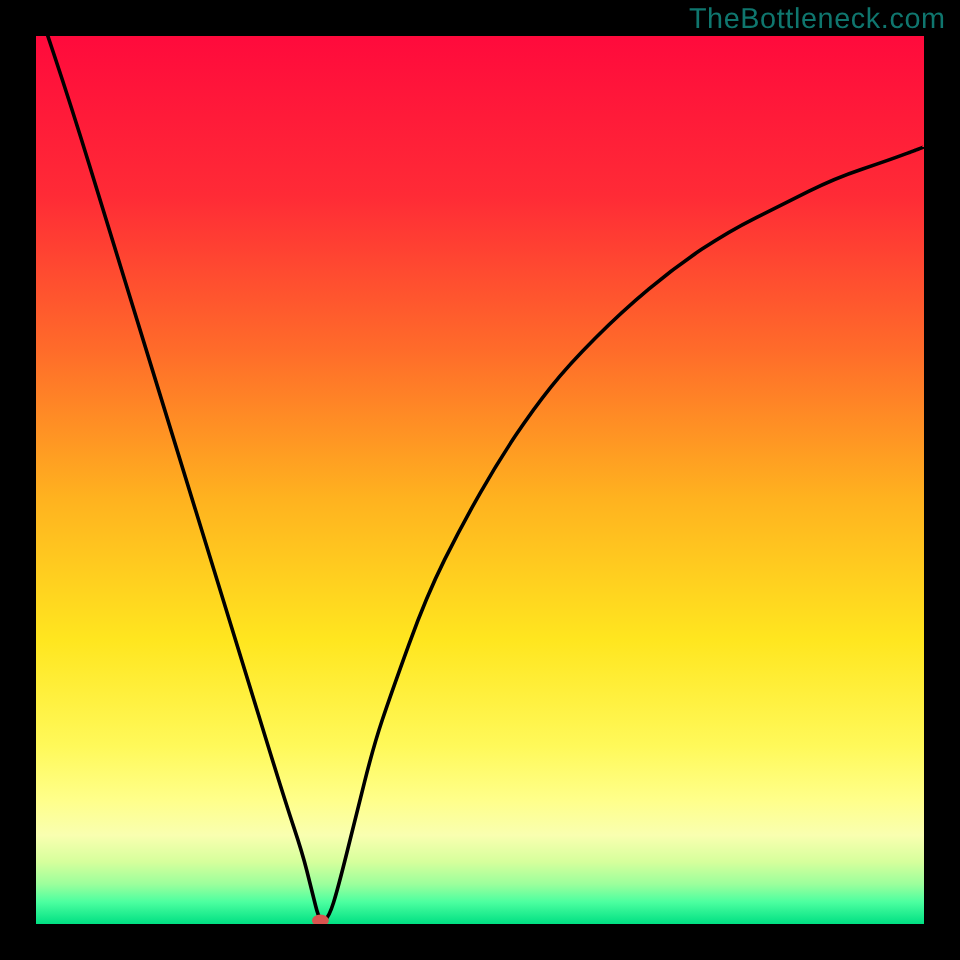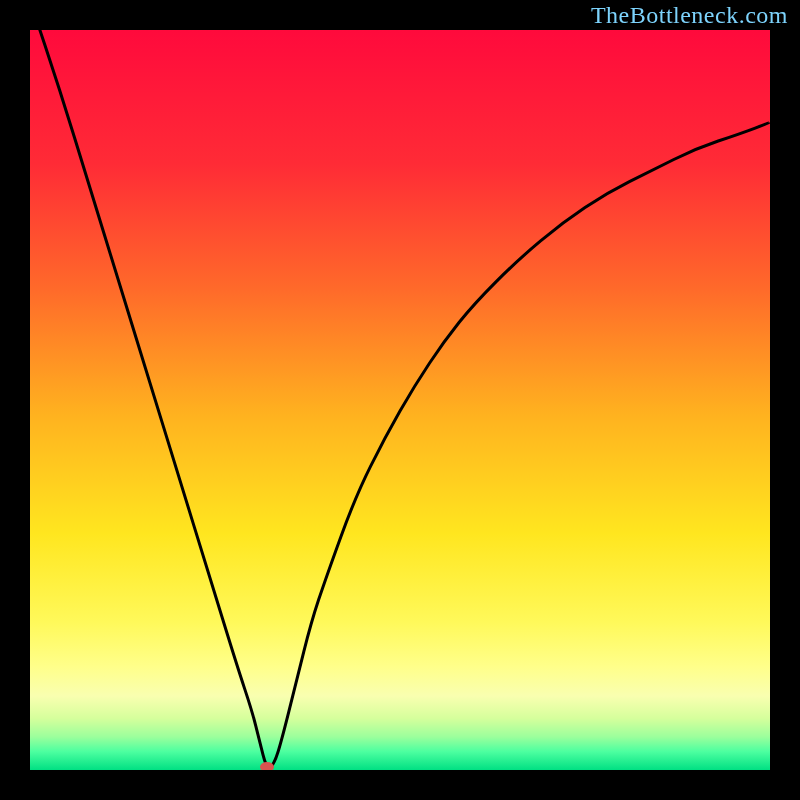--- a/index.html
+++ b/index.html
@@ -15,22 +15,22 @@
     left: 0;
     top: 0;
     width: 800px;
     height: 800px;
     background: #000;
   }
   .watermark {
     position: absolute;
     right: 12px;
     top: 2px;
-    color: #7dd3fc;
-    font-family: Liberation Serif, serif;
+    color: #0f766e;
+    font-family: Liberation Sans, sans-serif;
     font-size: 24px;
     letter-spacing: 0.5px;
     user-select: none;
   }
   .plot {
     position: absolute;
     left: 30px;
     top: 30px;
     width: 740px;
     height: 740px;

